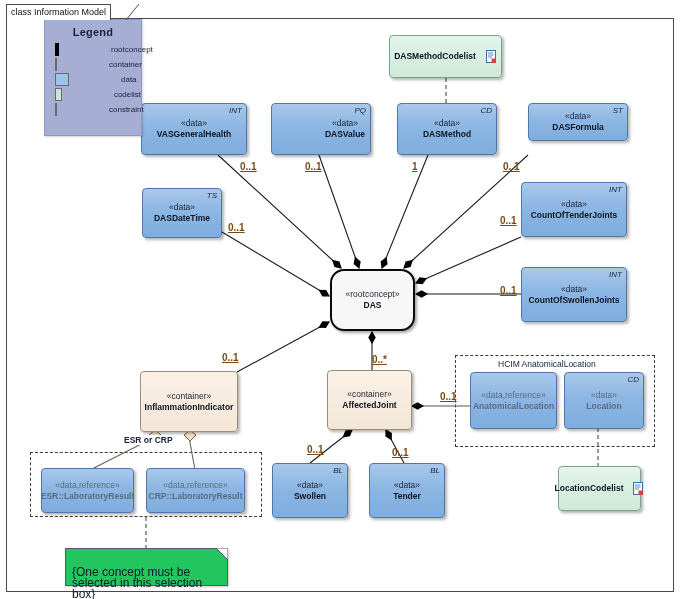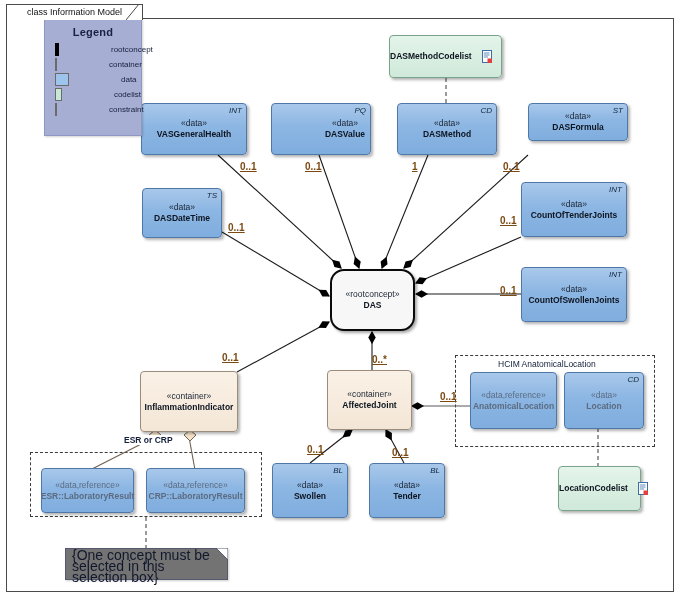--- a/index.html
+++ b/index.html
@@ -4,21 +4,21 @@
 <style>
   html,body{margin:0;padding:0;background:#ffffff;}
   body{font-family:"Liberation Sans",sans-serif;}
   #canvas{position:relative;width:683px;height:599px;background:#ffffff;overflow:hidden;}
 
   
   #frame{position:absolute;left:6px;top:18px;width:668px;height:574px;
          border:1px solid #4a4a4a;background:#ffffff;box-sizing:border-box;}
   #title-tab{position:absolute;left:6px;top:4px;height:15px;
              border:1px solid #4a4a4a;border-bottom:none;background:#ffffff;
-             padding:0 20px;font-size:9px;line-height:15px;color:#111;white-space:nowrap;
+             padding:0 4px;font-size:9px;line-height:15px;color:#111;white-space:nowrap;
              z-index:6;}
   #title-tab-slant{position:absolute;top:4px;width:14px;height:16px;z-index:6;}
 
   
   #edges{position:absolute;left:0;top:0;width:683px;height:599px;z-index:2;}
 
   
   .node{position:absolute;box-sizing:border-box;z-index:3;
         border:1px solid #5a7ca6;border-radius:4px;
         box-shadow:2px 2px 3px rgba(0,0,0,.30);
@@ -34,21 +34,21 @@
         border-color:#4f77a8;}
   .dataref .stereo,.dataref .nm{color:#5b6b80;}
   .dataref .nm{font-weight:bold;}
   .container{background:linear-gradient(180deg,#faf1e6 0%,#f3e6d6 100%);
         border-color:#9a8d7c;}
   .rootconcept{background:#f7f7f7;border:2px solid #0a0a0a;border-radius:14px;
         box-shadow:2px 2px 3px rgba(0,0,0,.35);}
   .codelist{background:linear-gradient(180deg,#e4f4ea 0%,#cfe9da 100%);
         border-color:#7aa38c;}
   .codelist .nm{font-weight:bold;font-size:8.5px;}
-  .codelist-row{display:flex;align-items:center;gap:10px;width:100%;}
+  .codelist-row{display:flex;align-items:center;justify-content:center;gap:10px;width:100%;}
 
   
   .docicon{width:11px;height:13px;flex:0 0 auto;}
 
   
   #legend{position:absolute;left:44px;top:19px;width:96px;height:115px;
           background:#a7aed4;border:1px solid #8f97c2;z-index:4;
           box-shadow:1px 1px 2px rgba(0,0,0,.18);}
   #legend .lg-title{text-align:center;font-size:11px;font-weight:bold;color:#1a2140;
           margin-top:6px;margin-bottom:5px;letter-spacing:.2px;}
@@ -60,22 +60,22 @@
   .sw-data{background:#9cc4ec;border:1px solid #6a6a6a;}
   .sw-code{background:#c8e8d6;border:1px solid #6a6a6a;}
   .sw-constr{background:#eceefb;border:1px solid #6a6a6a;}
 
   
   .group{position:absolute;box-sizing:border-box;border:1.4px dashed #3a3a3a;z-index:1;background:transparent;}
   .group-label{position:absolute;font-size:8.5px;color:#14203a;white-space:nowrap;z-index:4;
                background:#ffffff;padding:0 2px;}
 
   
-  .note{position:absolute;box-sizing:border-box;background:#737373;border:1px solid #55586e;
-        z-index:3;font-size:14px;color:#12182c;padding:1px 6px;line-height:11px;
+  .note{position:absolute;box-sizing:border-box;background:#22c55e;border:1px solid #55586e;
+        z-index:3;font-size:12px;color:#12182c;padding:18px 6px;line-height:11px;
         box-shadow:1px 1px 2px rgba(0,0,0,.20);}
   .note-fold{position:absolute;right:-1px;top:-1px;width:12px;height:12px;z-index:4;}
 
   
   .mult{position:absolute;font-size:10px;font-weight:bold;color:#7a4a12;z-index:5;white-space:nowrap;text-decoration:underline;}
 </style>
 </head>
 <body>
 
 <div id="canvas">

